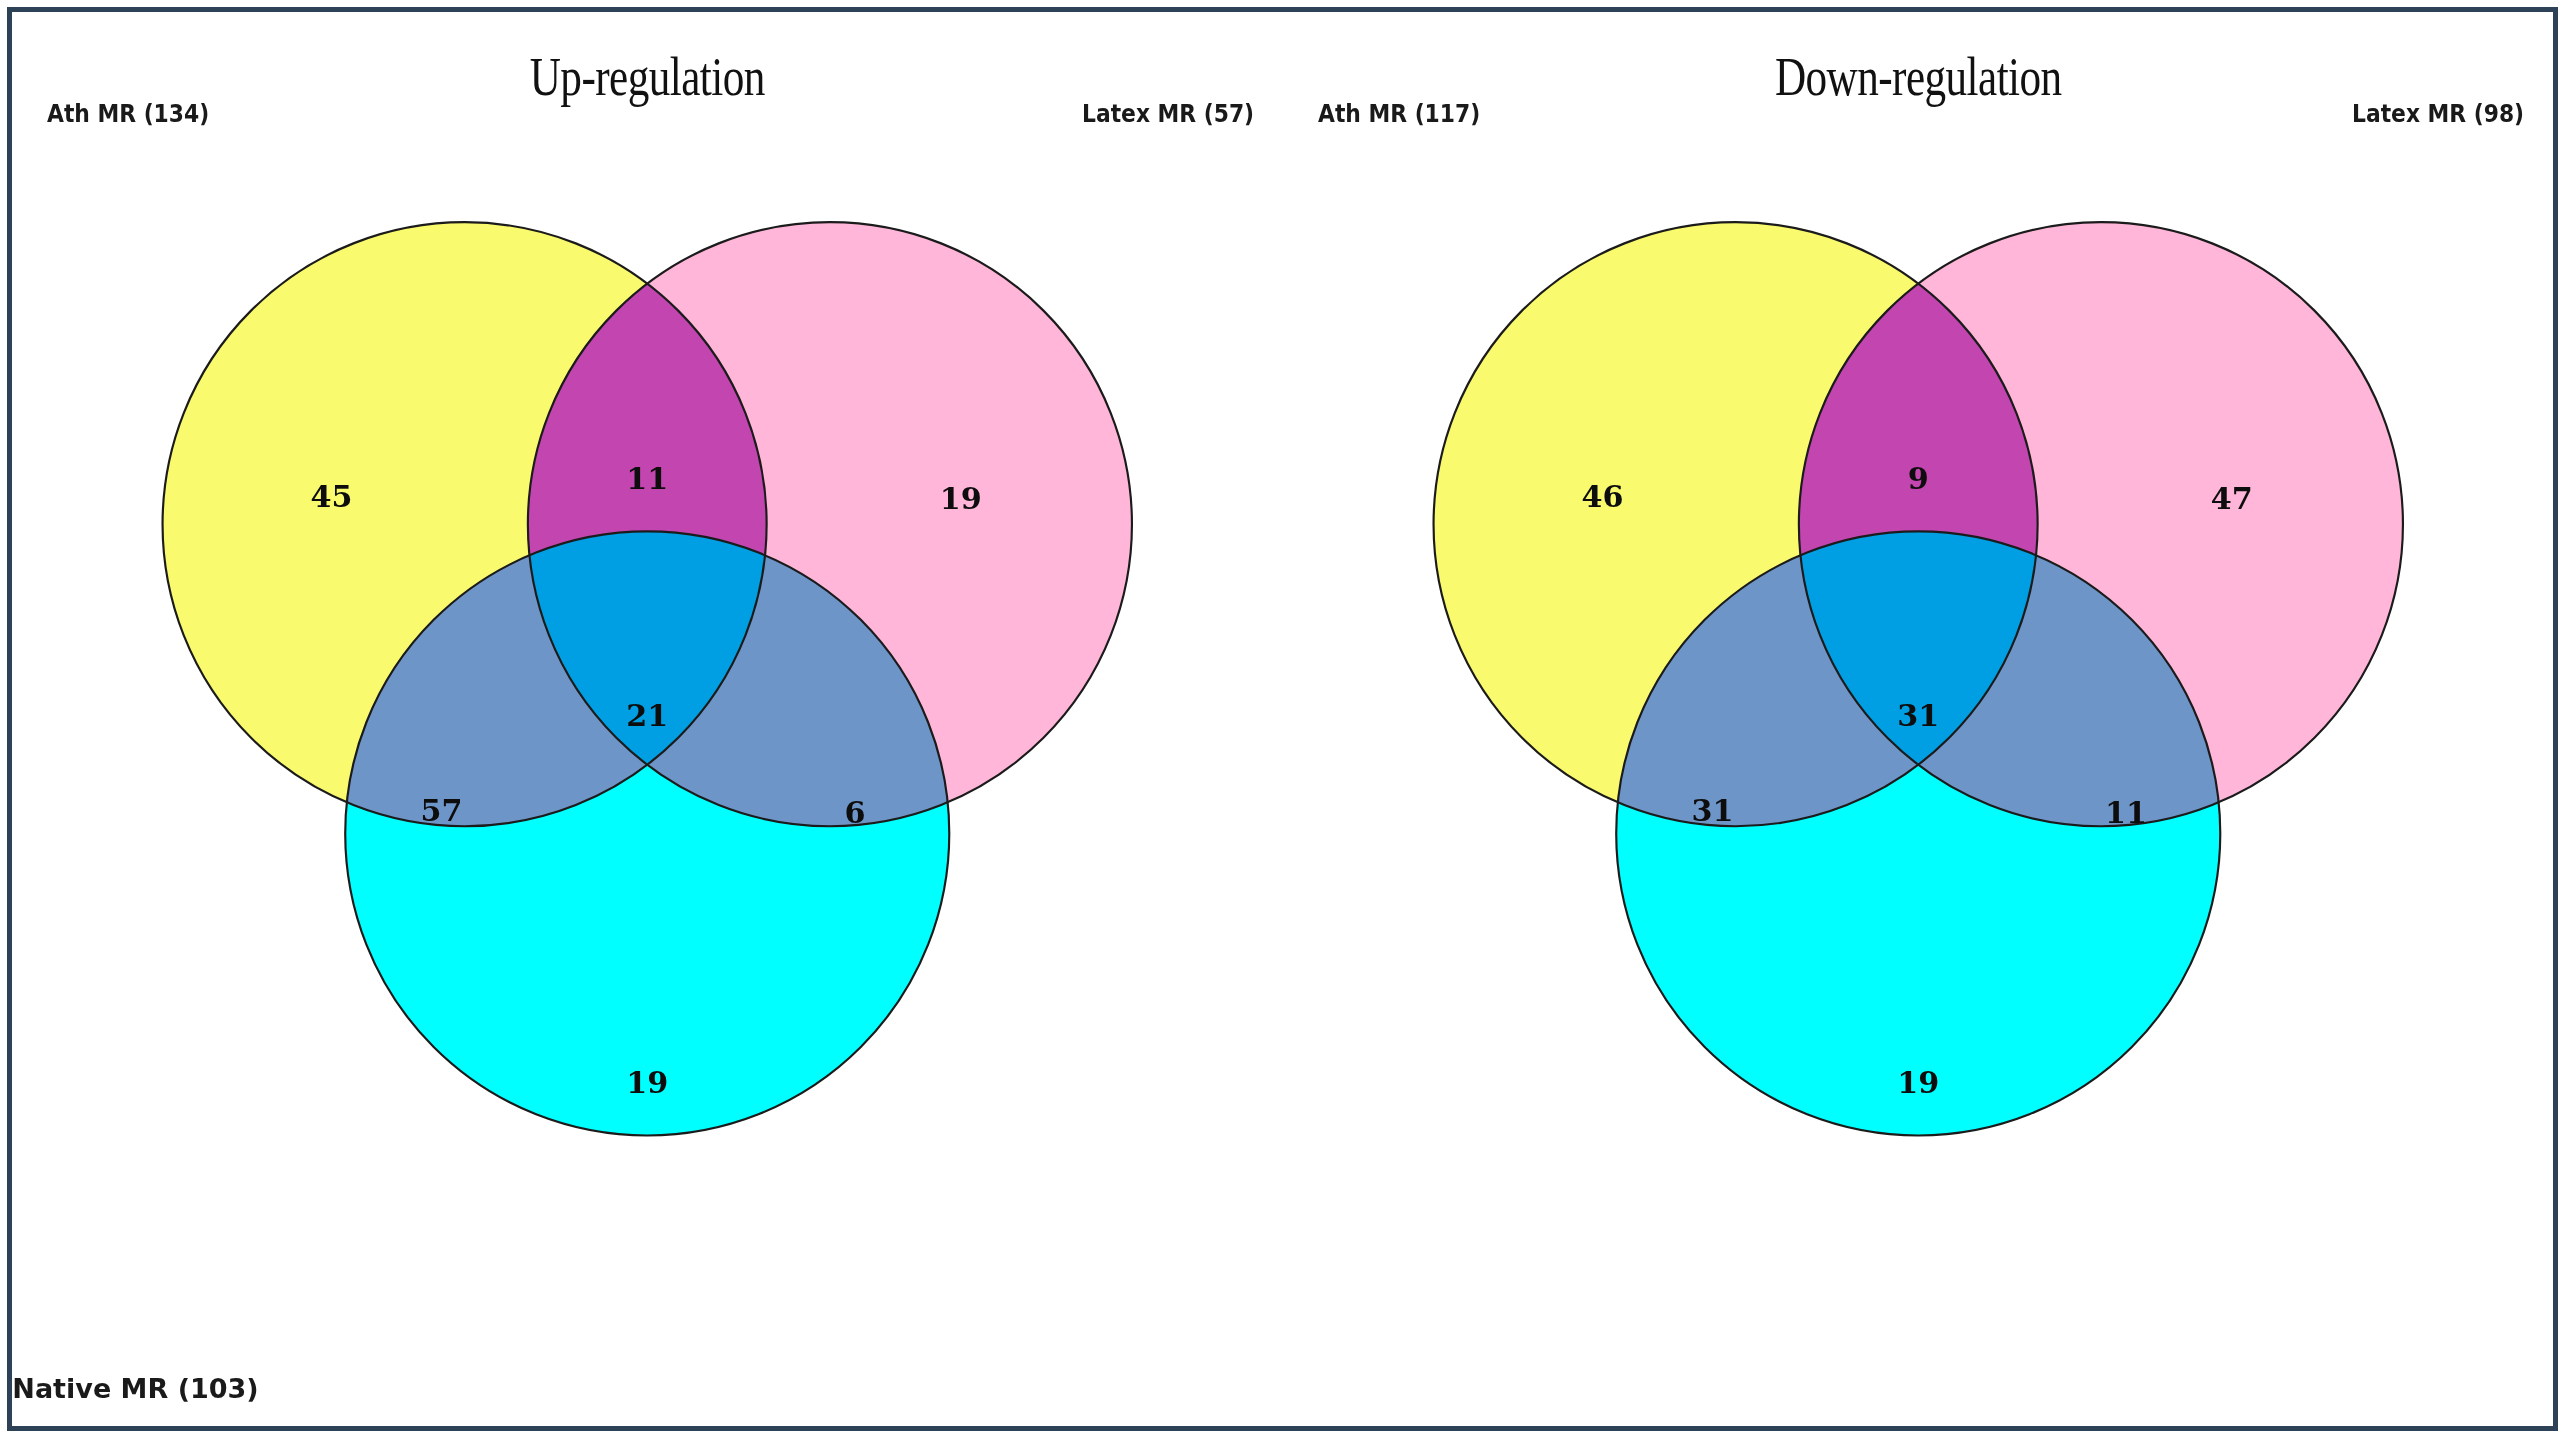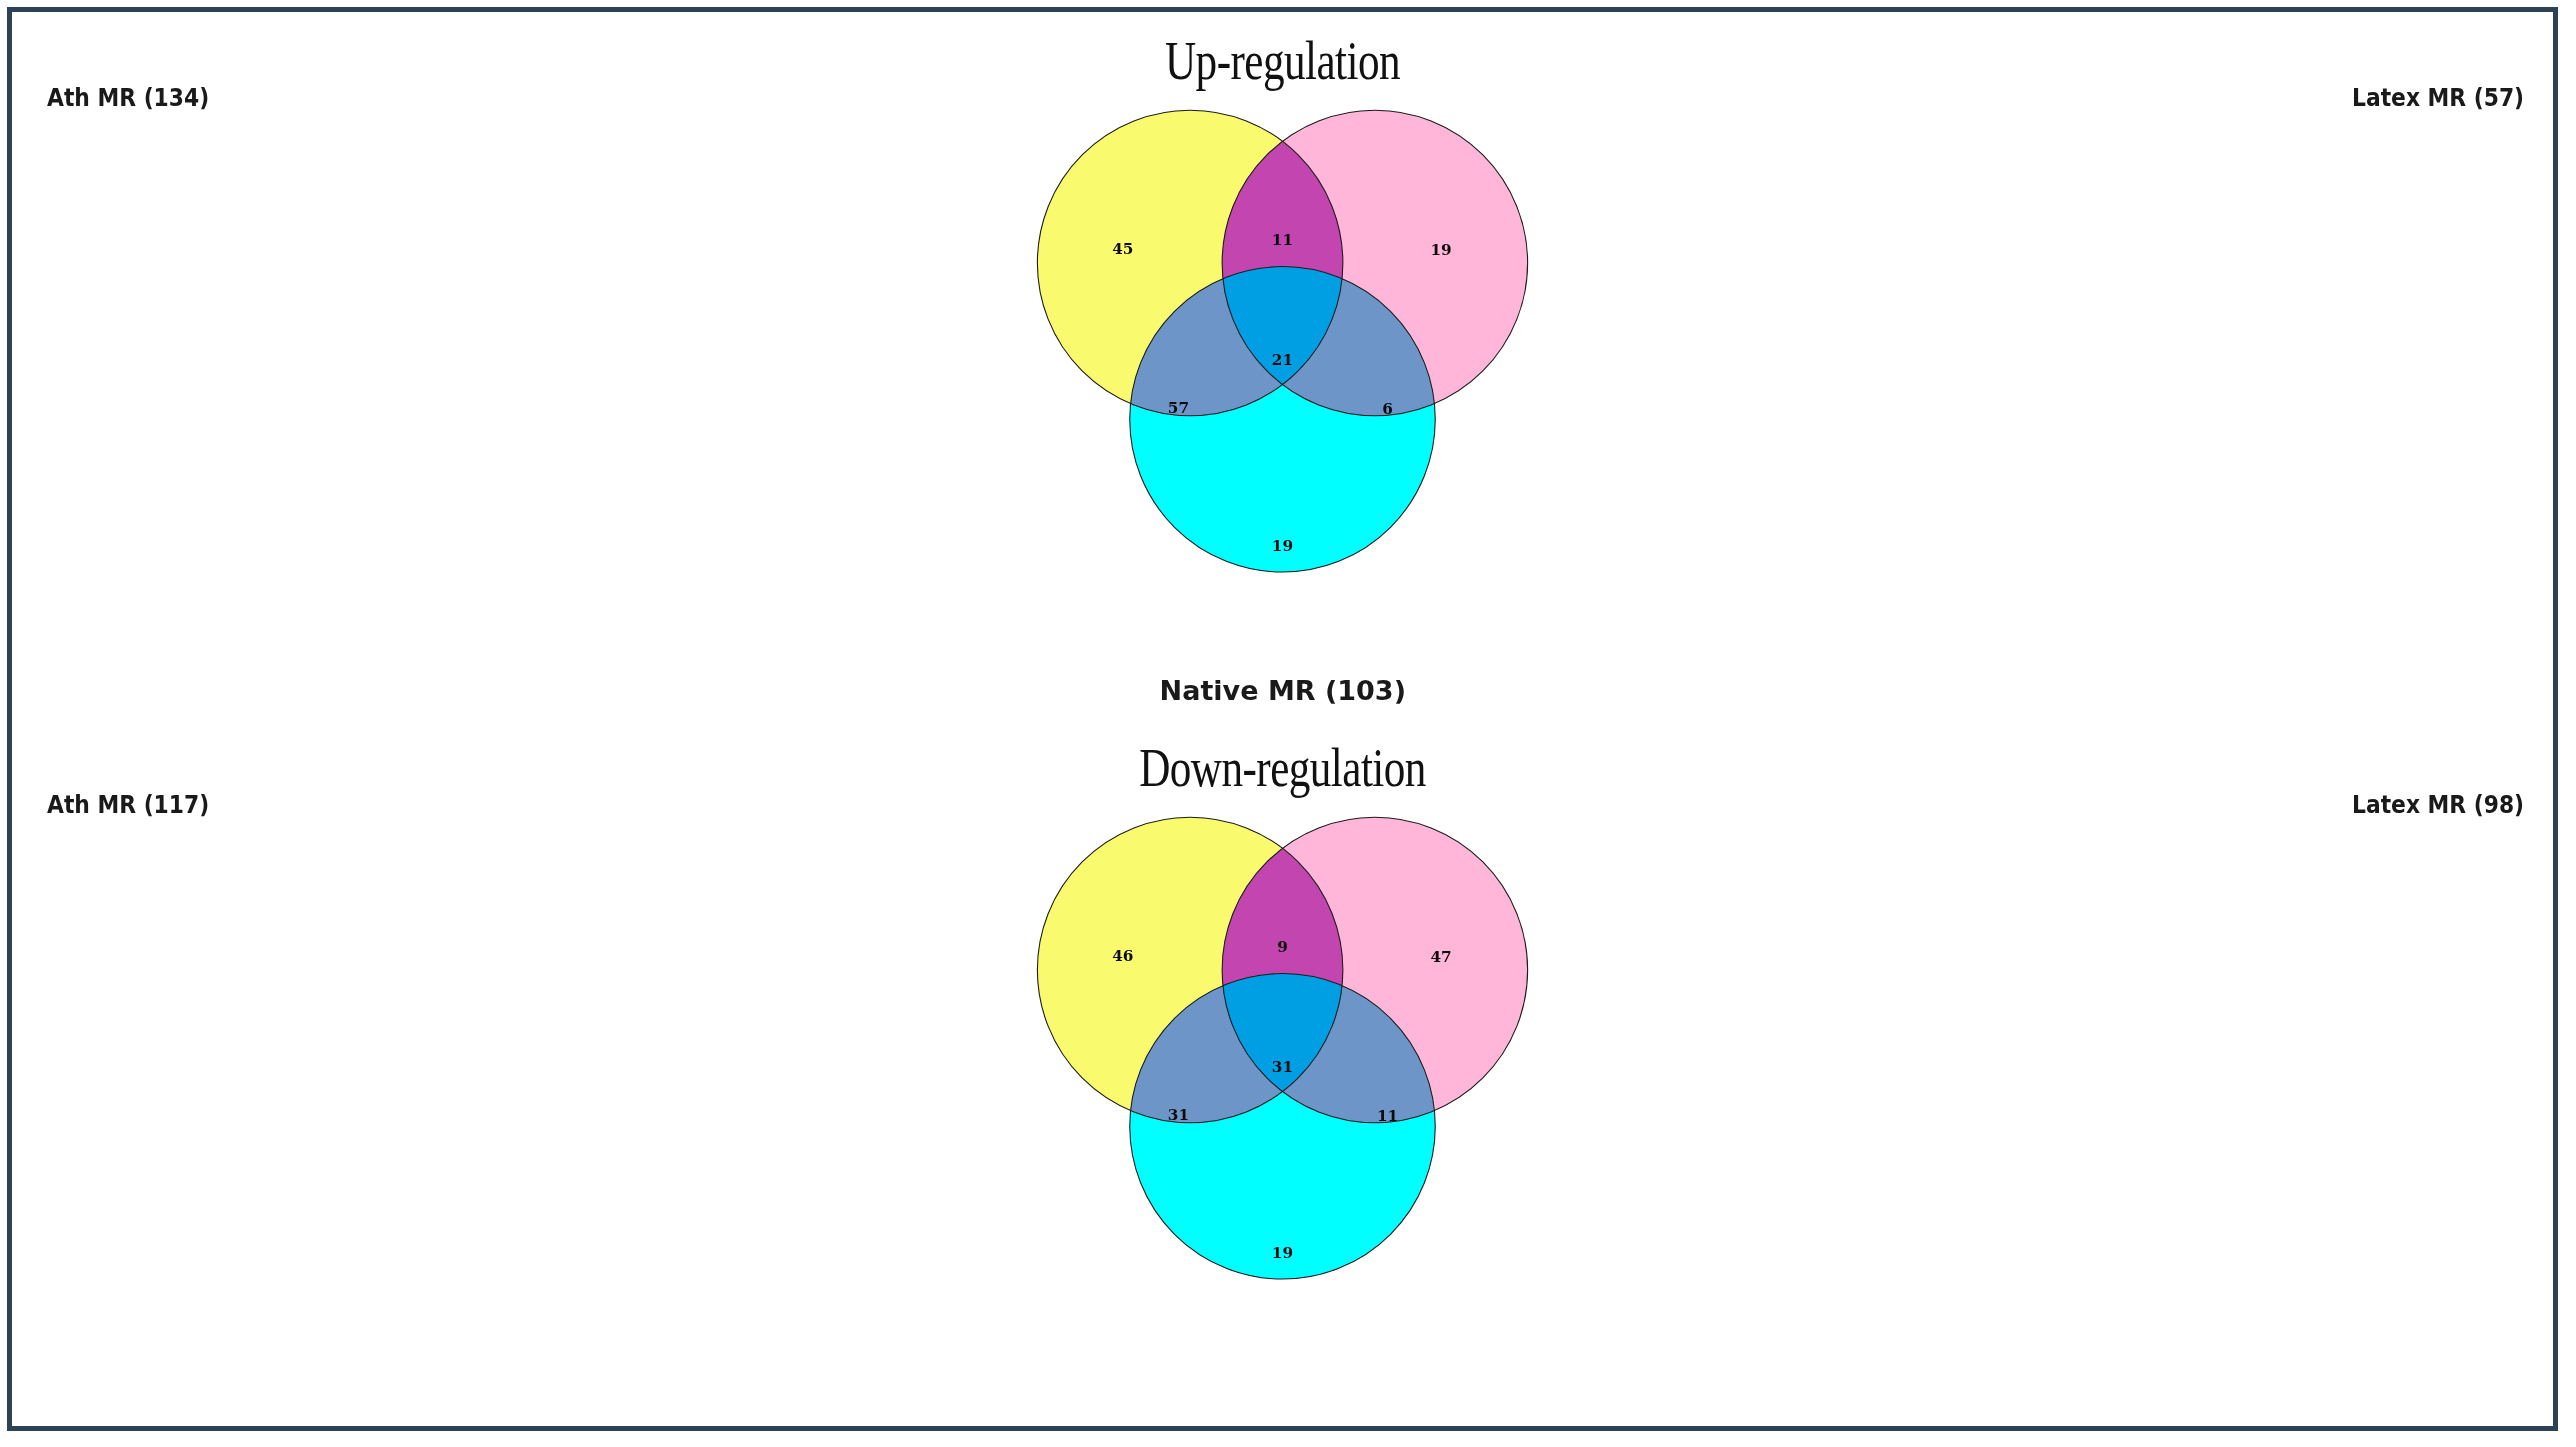--- a/index.html
+++ b/index.html
@@ -23,21 +23,22 @@
     height: 1424px;
     border: 5.8px solid #2e4257;
     background: #ffffff;
     box-sizing: border-box;
   }
 
   .panels {
     position: absolute;
     inset: 0;
     display: flex;
-    flex-direction: column;
+    flex-direction: row;
+    margin-top: 16px;
   }
 
   .panel {
     position: relative;
     flex: 1 1 50%;
     height: 100%;
   }
 
   .panel-title {
     position: absolute;
@@ -69,21 +70,21 @@
     font-family: "DejaVu Sans", "Liberation Sans", sans-serif;
     font-size: 25.4px;
     font-weight: 700;
     color: #1a1a1a;
     white-space: nowrap;
     transform: scaleX(0.86);
   }
 
   .label-ath   { top: 70px; left: 35px;  transform-origin: left top; }
   .label-latex { top: 70px; right: 29px; transform-origin: right top; }
-  .label-native{ bottom: 13px; left: 0; width: 100%; text-align: center;
+  .label-native{ bottom: 22px; left: 0; width: 100%; text-align: left;
                  transform: none; font-size: 27px; }
 
   .count {
     font-family: "DejaVu Serif", "Liberation Serif", serif;
     font-size: 42px;
     font-weight: 700;
     fill: #0d0d0d;
     text-anchor: middle;
     dominant-baseline: middle;
   }

